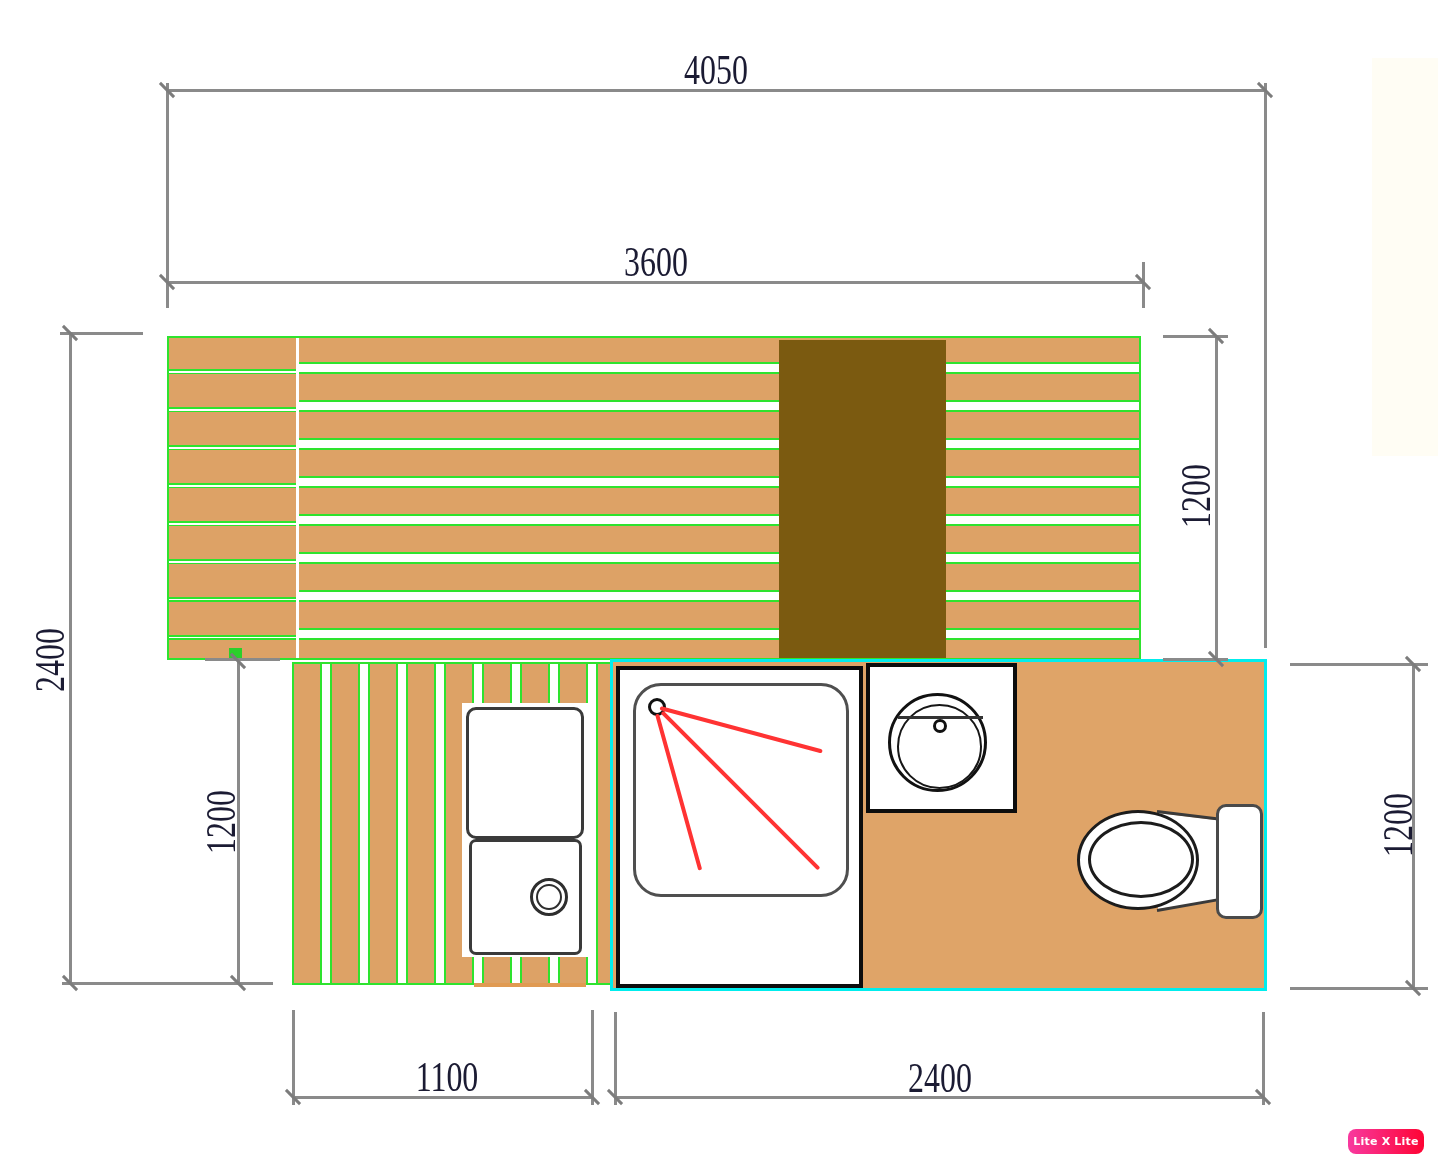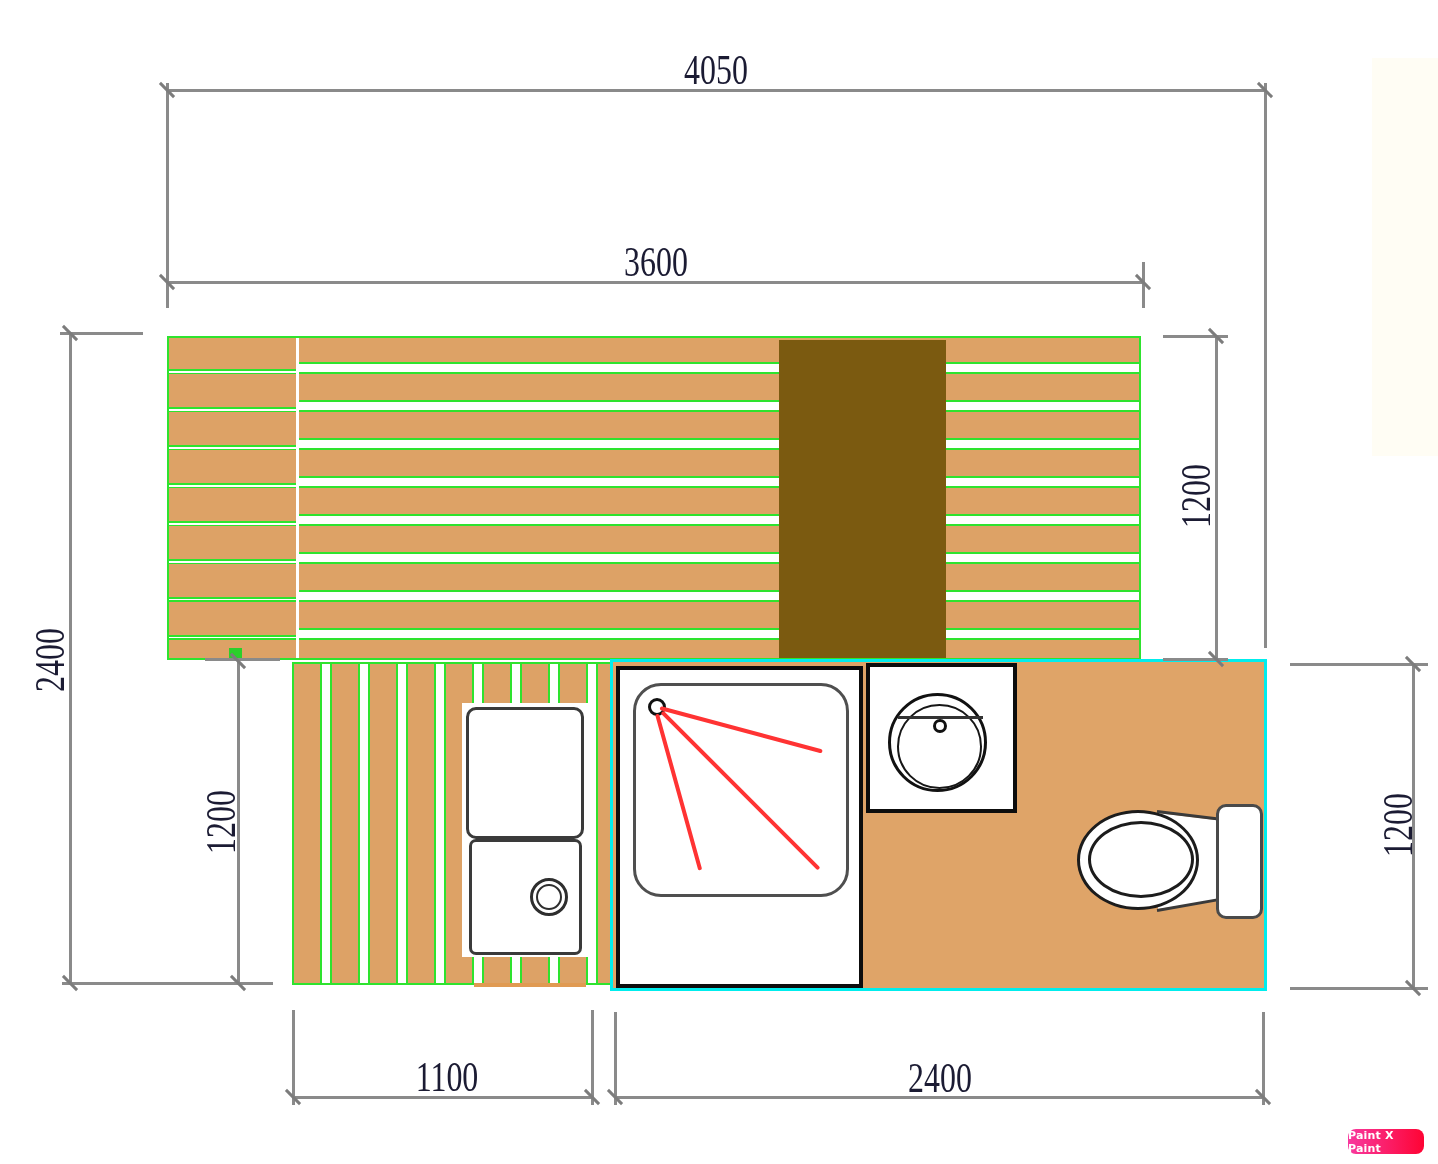--- a/index.html
+++ b/index.html
@@ -90,21 +90,21 @@
 
   <div class="dim-text" style="left:716px;top:70px;">4050</div>
   <div class="dim-text" style="left:656px;top:262px;">3600</div>
   <div class="dim-text vert" style="left:50px;top:660px;">2400</div>
   <div class="dim-text vert" style="left:1196px;top:496px;">1200</div>
   <div class="dim-text vert" style="left:221px;top:822px;">1200</div>
   <div class="dim-text" style="left:447px;top:1077px;">1100</div>
   <div class="dim-text" style="left:940px;top:1078px;">2400</div>
   <div class="dim-text vert" style="left:1398px;top:825px;">1200</div>
 
-  <div id="watermark">Paint X Paint</div>
+  <div id="watermark">Lite X Lite</div>
 
 <div class="dline" style="left: 167px; top: 89px; width: 1098px; height: 3px;"></div>
     <div class="dline" style="left: 167px; top: 281px; width: 976px; height: 3px;"></div>
     <div class="dline" style="left: 293px; top: 1096px; width: 299px; height: 3px;"></div>
     <div class="dline" style="left: 615px; top: 1096px; width: 648px; height: 3px;"></div>
     <div class="dline" style="left: 60px; top: 332px; width: 83px; height: 3px;"></div>
     <div class="dline" style="left: 62px; top: 982px; width: 211px; height: 3px;"></div>
     <div class="dline" style="left: 1163px; top: 335px; width: 65px; height: 3px;"></div>
     <div class="dline" style="left: 1163px; top: 658px; width: 65px; height: 3px;"></div>
     <div class="dline" style="left: 1290px; top: 663px; width: 138px; height: 3px;"></div>

